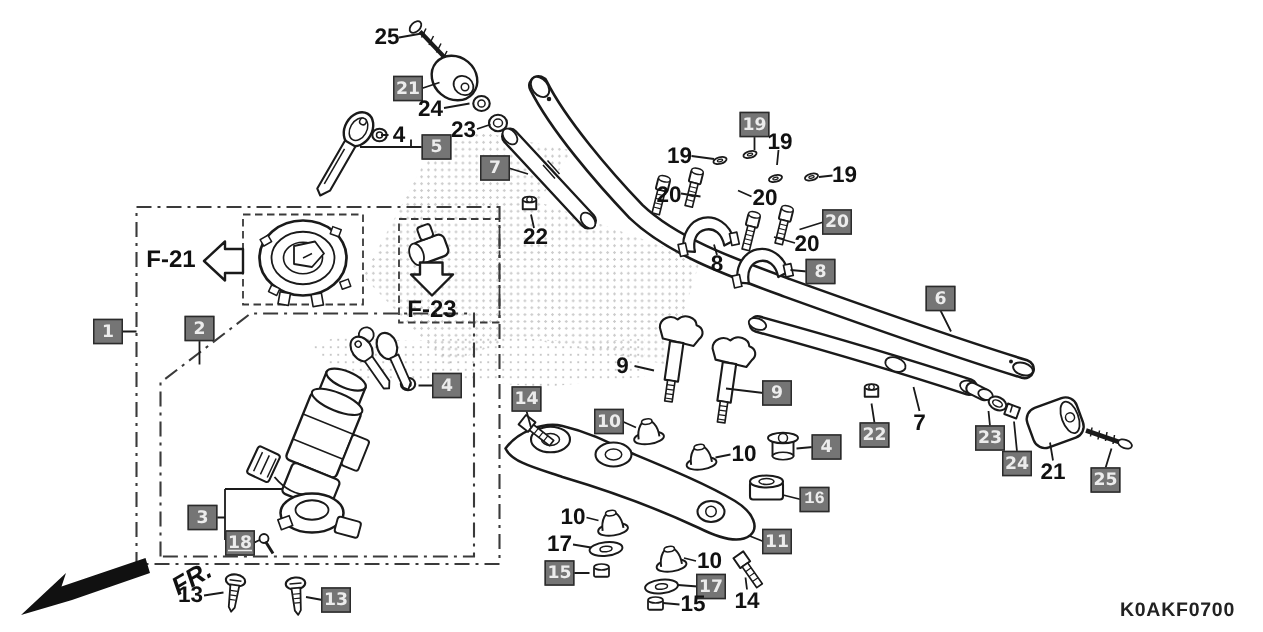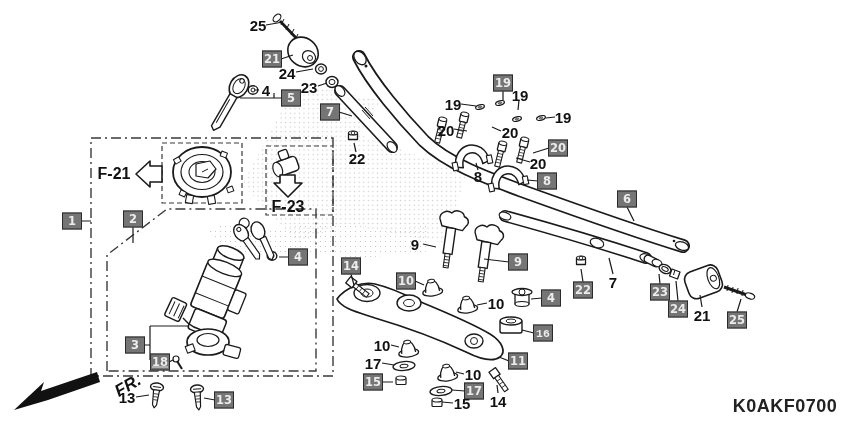--- a/index.html
+++ b/index.html
@@ -14,21 +14,21 @@
          clip-path:polygon(0 20%,8% 0,30% 10%,55% 0,80% 12%,100% 5%,100% 80%,70% 100%,40% 85%,10% 95%);}
   .callout{position:absolute;transform:translate(-50%,-50%);font-weight:600;font-size:15px;
            color:#111;white-space:nowrap;z-index:5;}
   .callout.boxed{font-family:"DejaVu Sans",sans-serif;font-weight:700;font-size:11.5px;color:#ececec;
            background:#757575;border:1px solid #2b2b2b;width:18px;height:15px;line-height:15px;
            text-align:center;}
   .figref{position:absolute;transform:translate(-50%,-50%);font-weight:700;font-size:16px;color:#111;z-index:5;}
   #fr-label{position:absolute;left:128px;top:386px;transform:translate(-50%,-50%) rotate(-30deg);
            font-weight:700;font-style:italic;font-size:17px;color:#111;z-index:5;}
   #code-label{position:absolute;left:785px;top:406px;transform:translate(-50%,-50%);
-           font-weight:700;font-size:18px;letter-spacing:.5px;color:#222;z-index:5;}
+           font-weight:700;font-size:13px;letter-spacing:.5px;color:#222;z-index:5;}
   svg .s{stroke:#1a1a1a;fill:#fff;stroke-linejoin:round;}
   svg .sn{stroke:#1a1a1a;fill:none;}
   svg .to{stroke:#1a1a1a;fill:none;stroke-linecap:round;}
   svg .ti{stroke:#fff;fill:none;stroke-linecap:round;}
 </style>
 </head>
 <body>
 
 <div id="stage">
 

